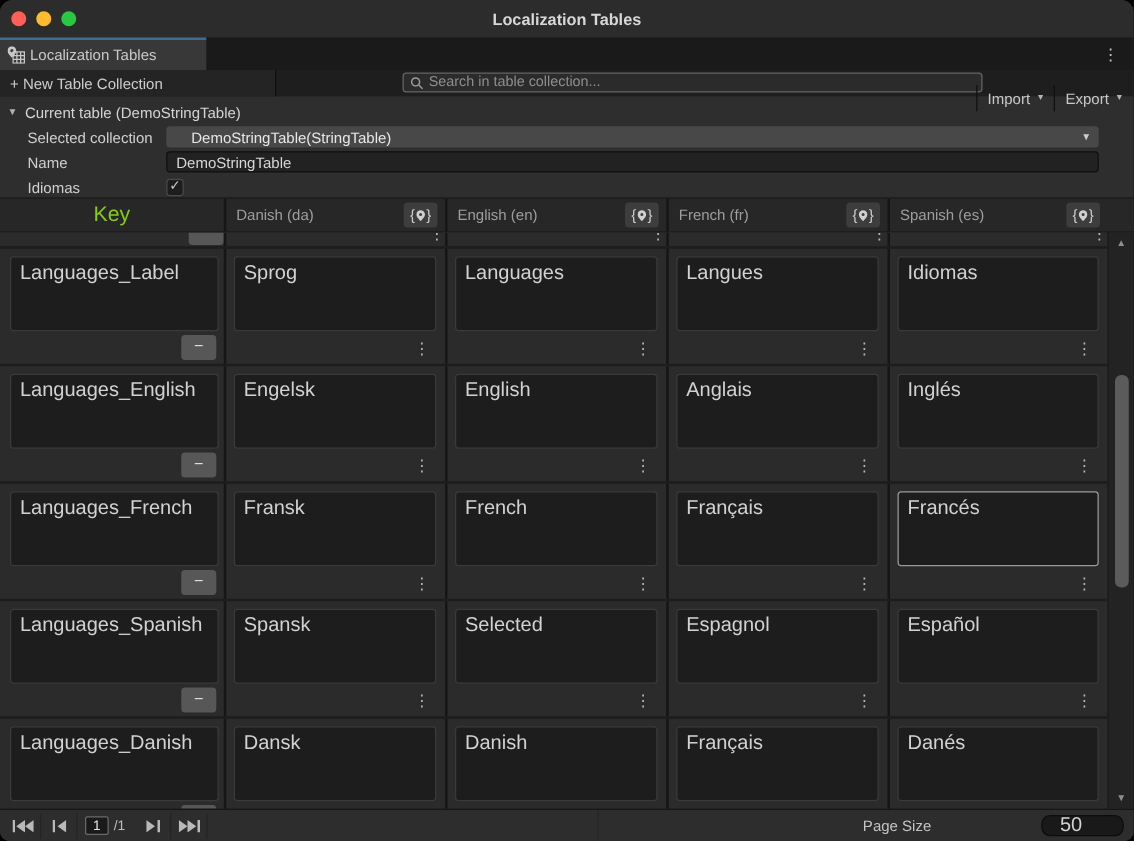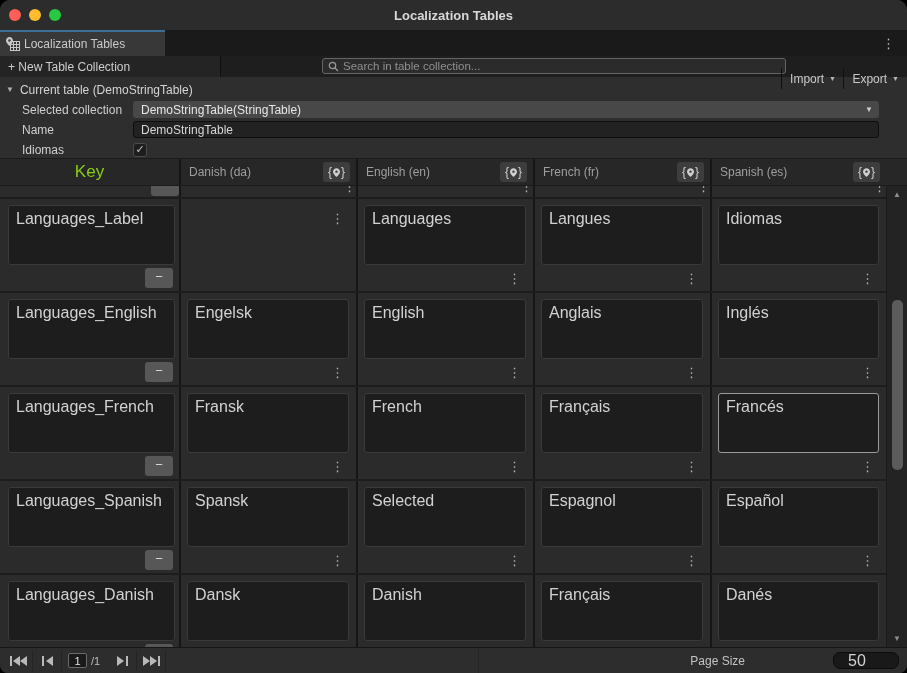--- a/index.html
+++ b/index.html
@@ -31,21 +31,21 @@
   .tool-dd{position:absolute; top:12px; height:100%; display:flex; align-items:center; gap:5px; font-size:12px; color:#c8c8c8; padding:0 8px; border-left:1px solid #101010;}
   .tool-dd .caret{font-size:7px; color:#b5b5b5;}
   .dd-import{right:63px;} .dd-export{right:0;}
 
   
   .section{height:81px; background:#2e2e2e; flex:none; padding-top:3px; font-size:12px;}
   .foldout{height:19px; display:flex; align-items:center; padding-left:6px; gap:6px; color:#d4d4d4;}
   .foldout .tri{font-size:8px; color:#b0b0b0;}
   .field-row{height:19px; display:flex; align-items:center; margin-top:1px;}
   .field-label{width:133px; padding-left:22px; color:#cfcfcf;}
-  .dropdown{width:746px; height:17px; background:#484848; border-radius:3px; display:flex; align-items:center; padding:0 8px; color:#e6e6e6; position:relative;}
+  .dropdown{width:746px; height:17px; background:#484848; border-radius:3px; display:flex; align-items:center; padding:0 20px; color:#e6e6e6; position:relative;}
   .dropdown .caret{position:absolute; right:6px; font-size:8px; color:#cccccc;}
   .text-field{width:746px; height:17px; background:#222222; border:1px solid #0e0e0e; border-radius:3px; color:#d6d6d6; font-size:12px; padding-left:7px; outline:none;}
   .checkbox{width:14px; height:14px; background:#1d1d1d; border:1px solid #4a4a4a; border-radius:3px; display:flex; align-items:center; justify-content:center; color:#c4c4c4; font-size:11px; line-height:1;}
 
   
   .thead{height:28px; background:#272727; display:flex; flex:none; border-top:1px solid #1b1b1b; border-bottom:1px solid #1b1b1b;}
   .col-k{width:179px; flex:none;} .col-l{width:177px; flex:none; border-left:2px solid #161616;} .col-l.last{width:176px;}
   .thead .col-k{display:flex; align-items:center; justify-content:center; color:#84cc16; font-size:17px;}
   .th-lang{display:flex; align-items:center; padding-left:8px; color:#9e9e9e; font-size:12px;}
   .th-lang .sp{flex:1;}
@@ -246,20 +246,21 @@
       </div>
 
   <div class="row">
     <div class="col-k rcell key-cell">
       <div class="cell-box key-text">Languages_Label</div>
       <div class="controls">
               <div class="minus-btn">−</div>
             </div>
     </div>
     <div class="col-l rcell lang-cell">
+      <div class="cell-box lang-text">Sprog</div>
       <div class="controls">
               <span class="kebab">⋮</span>
             </div>
     </div>
     <div class="col-l rcell lang-cell">
       <div class="cell-box lang-text">Languages</div>
       <div class="controls">
               <span class="kebab">⋮</span>
             </div>
     </div>

